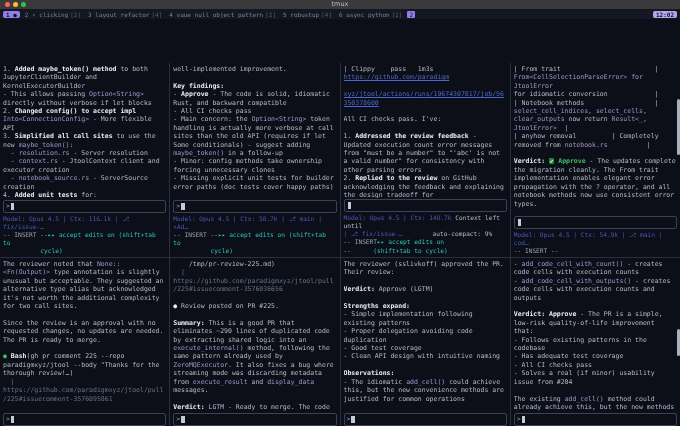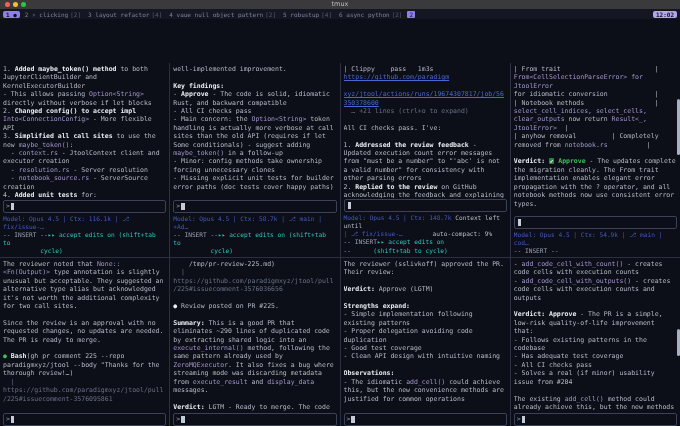--- a/index.html
+++ b/index.html
@@ -88,22 +88,22 @@
   </div>
 
   <div class="grid">
 
     <div class="pane">
       <div class="content">
           <div class="line"><span class="seg-n">1. </span><span class="seg-b">Added maybe_token() method</span><span class="seg-n"> to both JupyterClientBuilder and KernelExecutorBuilder</span></div>
           <div class="line"><span class="seg-n">- This allows passing </span><span class="seg-c">Option&lt;String&gt;</span><span class="seg-n"> directly without verbose if let blocks</span></div>
           <div class="line"><span class="seg-n">2. </span><span class="seg-b">Changed config() to accept impl</span><span class="seg-n"> </span><span class="seg-c">Into&lt;ConnectionConfig&gt;</span><span class="seg-n"> - More flexible API</span></div>
           <div class="line"><span class="seg-n">3. </span><span class="seg-b">Simplified all call sites</span><span class="seg-n"> to use the new </span><span class="seg-c">maybe_token()</span><span class="seg-n">:</span></div>
+          <div class="line"><span class="seg-n">  - </span><span class="seg-c">resolution.rs</span><span class="seg-n"> - Server resolution</span></div>
           <div class="line"><span class="seg-n">  - </span><span class="seg-c">context.rs</span><span class="seg-n"> - JtoolContext client and executor creation</span></div>
-          <div class="line"><span class="seg-n">  - </span><span class="seg-c">resolution.rs</span><span class="seg-n"> - Server resolution</span></div>
           <div class="line"><span class="seg-n">  - </span><span class="seg-c">notebook_source.rs</span><span class="seg-n"> - ServerSource creation</span></div>
           <div class="line"><span class="seg-n">4. </span><span class="seg-b">Added unit tests</span><span class="seg-n"> for:</span></div>
         </div>
       <div class="inputbox">
         <span>&gt; </span>
         <span class="cursor"></span>
       </div>
       <div class="footer">
           <div class="line"><span class="seg-s">Model: Opus 4.5 | Ctx: 116.1k | ⎇ fix/issue-…</span></div>
           <div class="line"><span class="seg-m">-- INSERT --</span><span class="seg-t">▸▸ accept edits on (shift+tab to</span></div>
@@ -131,21 +131,20 @@
           <div class="line"><span class="seg-s">Model: Opus 4.5 | Ctx: 58.7k | ⎇ main | +Ad…</span></div>
           <div class="line"><span class="seg-m">-- INSERT --</span><span class="seg-t">▸▸ accept edits on (shift+tab to</span></div>
           <div class="line"><span class="seg-t">          cycle)</span></div>
         </div>
     </div>
 
     <div class="pane">
       <div class="content">
           <div class="line"><span class="seg-n">| Clippy    pass   1m3s   </span><span class="seg-l">https://github.com/paradigm</span></div>
           <div class="line"><span class="seg-n">  </span><span class="seg-l">xyz/jtool/actions/runs/19674307817/job/56350378600</span></div>
-          <div class="line"><span class="seg-d">  … +21 lines (ctrl+o to expand)</span></div>
           <div class="line">&nbsp;</div>
           <div class="line"><span class="seg-n">All CI checks pass. I've:</span></div>
           <div class="line">&nbsp;</div>
           <div class="line"><span class="seg-n">1. </span><span class="seg-b">Addressed the review feedback</span><span class="seg-n"> - Updated execution count error messages from "must be a number" to "'abc' is not a valid number" for consistency with other parsing errors</span></div>
           <div class="line"><span class="seg-n">2. </span><span class="seg-b">Replied to the review</span><span class="seg-n"> on GitHub acknowledging the feedback and explaining the design tradeoff for </span></div>
         </div>
       <div class="inputbox">
         <span></span>
         <span class="cursor"></span>
       </div>

